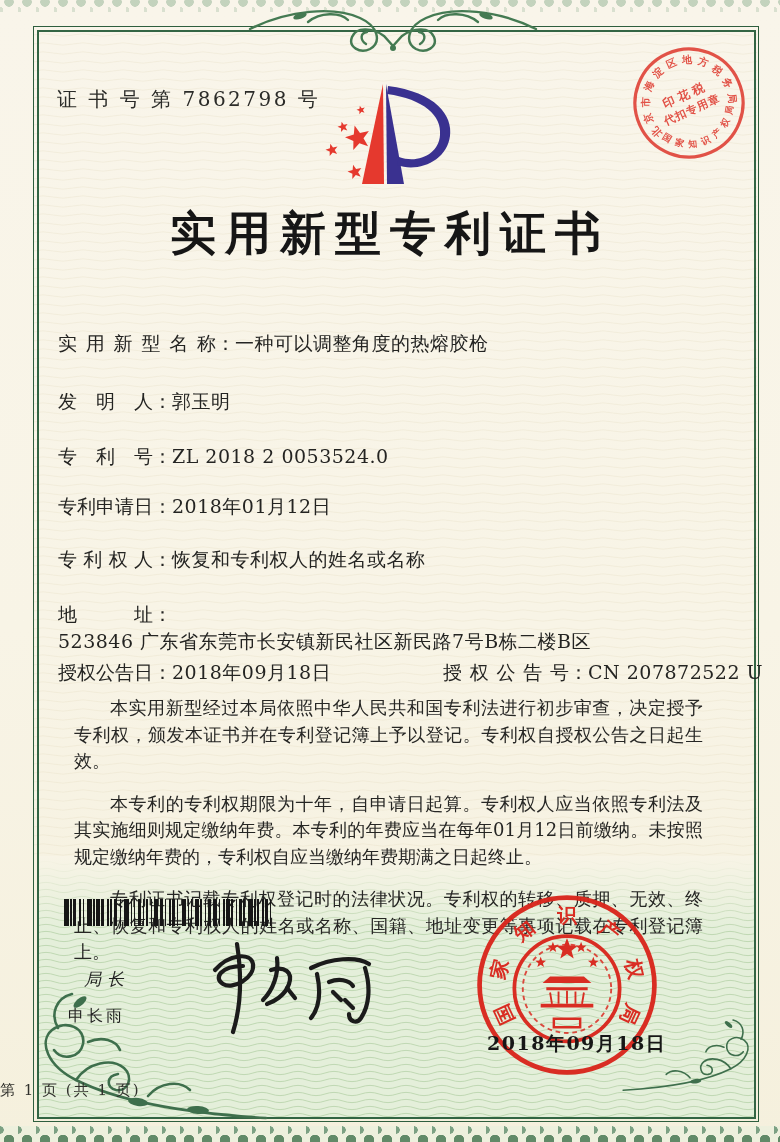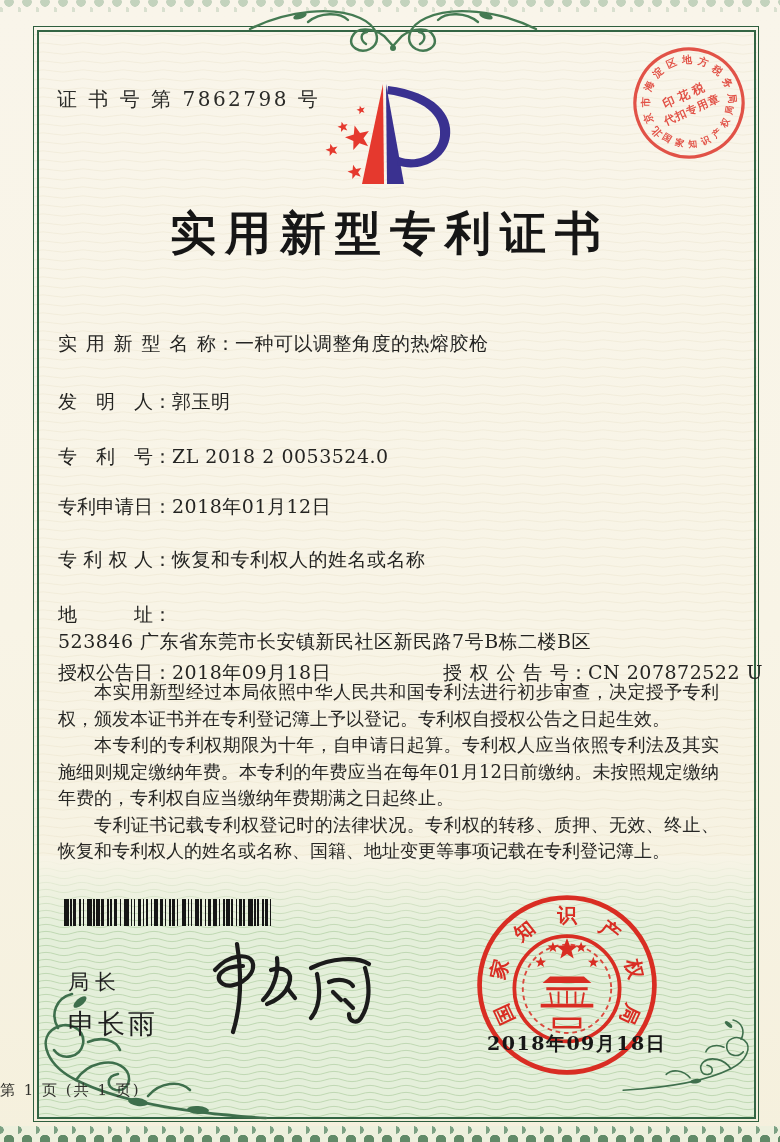--- a/index.html
+++ b/index.html
@@ -42,26 +42,26 @@
   .jlabel.wide{width:158px;}
   .colon{display:inline-block;vertical-align:top;}
   .val{display:inline-block;vertical-align:top;letter-spacing:.5px;}
   .addr .val{width:556px;line-height:29px;}
   .grant{position:relative;}
   .grant2{position:absolute;left:385px;top:0;white-space:nowrap;}
   .grant2 .jlabel{width:126px;}
   
   .paras{position:absolute;left:58px;top:679px;width:661px;font-size:18px;line-height:26.5px;
     text-align:justify;color:#262624;}
-  .paras p{margin:0;text-indent:2em;}
+  .paras p{margin:16px;text-indent:2em;}
   
   .barcode{position:absolute;left:64px;top:899px;width:215px;height:27px;display:flex;align-items:stretch;}
   .barcode span{background:#161616;}
-  .director-title{position:absolute;left:68px;top:968px;font-size:21px;letter-spacing:6px;color:#1f1f1f;}
-  .director-name{position:absolute;left:68px;top:1006px;font-size:27px;letter-spacing:3px;color:#1f1f1f;}
+  .director-title{position:absolute;left:84px;top:968px;font-size:17px;letter-spacing:6px;color:#1f1f1f;font-style:italic;}
+  .director-name{position:absolute;left:68px;top:1006px;font-size:16px;letter-spacing:3px;color:#1f1f1f;}
   .signature{position:absolute;left:193px;top:940px;}
   .seal{position:absolute;left:473px;top:891px;opacity:.96;}
   .sealdate{position:absolute;left:487px;top:1031px;font-size:19px;font-weight:700;letter-spacing:1.5px;color:#171717;}
   .taxstamp{position:absolute;left:629px;top:43px;opacity:.92;}
   .footer{position:absolute;left:0;top:1081px;width:100%;text-align:left;font-size:15px;
     letter-spacing:2px;color:#30302c;}
 </style>
 </head>
 <body>
 

